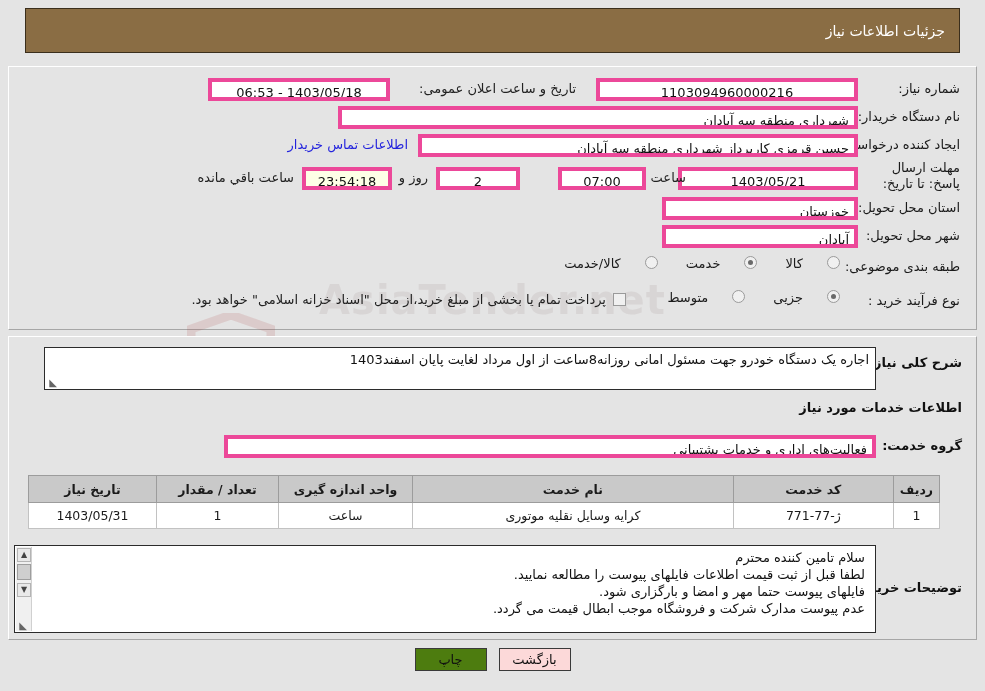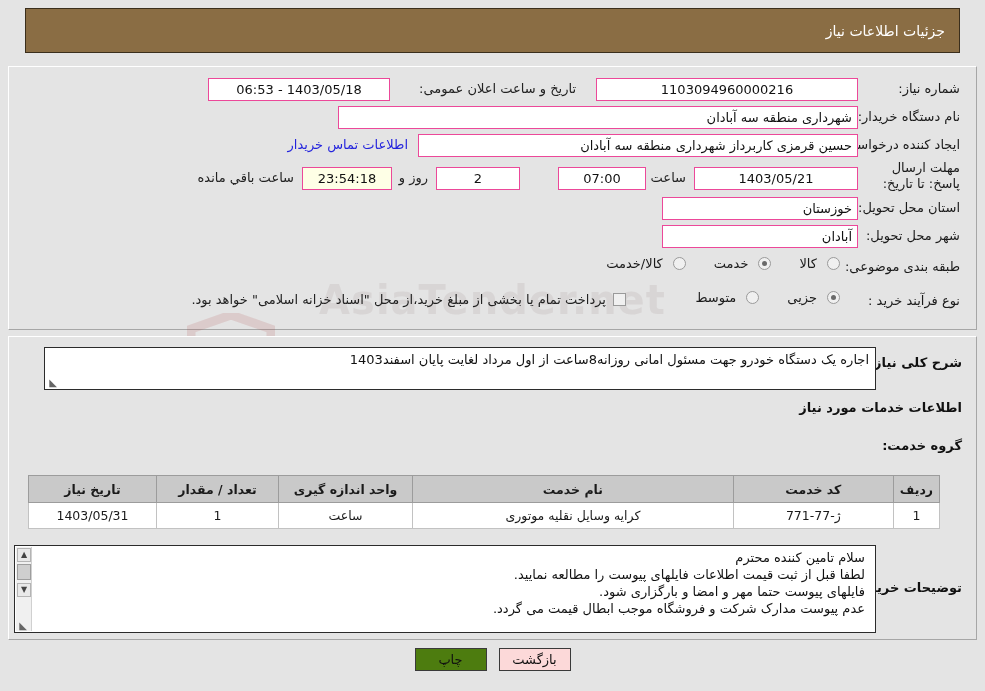--- a/index.html
+++ b/index.html
@@ -39,21 +39,21 @@
     left: 8px; right: 8px;
     background: #e4e4e4;
     border: 1px solid #a6a6a6;
     border-top-color: #ffffff;
     border-left-color: #ffffff;
   }
   .panel-top    { top: 66px;  height: 264px; }
   .panel-bottom { top: 336px; height: 304px; }
   .fld {
     background: #ffffff;
-    border: 1px solid #ec4899;
+    border: 4px solid #ec4899;
     height: 23px;
     line-height: 21px;
     padding: 0 5px;
     font-size: 13px;
     color: #111;
     overflow: hidden;
     text-overflow: clip;
     white-space: nowrap;
     margin-left: 28px;
   }
@@ -91,21 +91,21 @@
   }
   .radio.on::after {
     content: "";
     position: absolute;
     left: 3px; top: 3px;
     width: 5px; height: 5px;
     border-radius: 50%;
     background: #6a6a6a;
   }
   .radio-group { display: flex; align-items: center; gap: 2px; }
-  .radio-item { display: flex; align-items: center; gap: 6px; margin-inline-start: 22px; }
+  .radio-item { display: flex; gap: 20px; margin-inline-start: 22px; }
   .radio-item .rtxt { font-size: 13px; }
 
   .chk {
     display: inline-block;
     width: 13px; height: 13px;
     border: 1px solid #9a9a9a;
     background: #f0f0f0;
     vertical-align: middle;
   }
 
@@ -269,21 +269,21 @@
     <div class="fld center" style="position:absolute; top:11px; right:586px; width:182px;">1403/05/18 - 06:53</div>
 
     <div class="label-right" style="top:42px;">نام دستگاه خریدار:</div>
     <div class="fld right" style="position:absolute; top:39px; right:118px; width:520px;">شهرداری منطقه سه آبادان</div>
 
     <div class="label-right" style="top:70px;">ایجاد کننده درخواست:</div>
     <div class="fld right" style="position:absolute; top:67px; right:118px; width:440px;">حسین قرمزی کاربرداز شهرداری منطقه سه آبادان</div>
     <a class="link" style="position:absolute; top:70px; right:568px;">اطلاعات تماس خریدار</a>
 
     <div class="label-right" style="top:93px; width:96px;">مهلت ارسال پاسخ: تا تاریخ:</div>
-    <div class="fld center" style="position:absolute; top:100px; right:118px; width:164px;">1403/05/21</div>
+    <div class="fld center" style="position:absolute; top:100px; right:118px; width:180px;">1403/05/21</div>
     <div class="small-txt" style="position:absolute; top:103px; right:290px;">ساعت</div>
     <div class="fld center" style="position:absolute; top:100px; right:330px; width:88px;">07:00</div>
     <div class="fld center" style="position:absolute; top:100px; right:456px; width:84px;">2</div>
     <div class="small-txt" style="position:absolute; top:103px; right:548px;">روز و</div>
     <div class="fld timer" style="position:absolute; top:100px; right:584px; width:90px;">23:54:18</div>
     <div class="small-txt" style="position:absolute; top:103px; right:682px;">ساعت باقي مانده</div>
 
     <div class="label-right" style="top:133px;">استان محل تحویل:</div>
     <div class="fld right" style="position:absolute; top:130px; right:118px; width:196px;">خوزستان</div>
 
@@ -325,20 +325,21 @@
 
     <div class="b-label" style="top:18px; right:14px;">شرح کلی نیاز:</div>
     <div class="ta" style="top:10px; right:100px; width:832px; height:43px; text-align:right;">
       <span>اجاره یک دستگاه خودرو جهت مسئول امانی روزانه8ساعت از اول مرداد لغایت پایان اسفند1403</span>
       <span class="grip">◣</span>
     </div>
 
     <div class="b-head" style="top:63px; right:14px;">اطلاعات خدمات مورد نیاز</div>
 
     <div class="b-label" style="top:101px; right:14px;">گروه خدمت:</div>
+    <div class="fld right" style="position:absolute; top:98px; right:100px; width:652px;">فعالیت‌های اداری و خدمات پشتیبانی</div>
 
     <table class="tbl" style="top:138px; right:36px; width:912px;">
       <thead>
         <tr>
           <th style="width:34px;">ردیف</th>
           <th style="width:160px;">کد خدمت</th>
           <th>نام خدمت</th>
           <th style="width:134px;">واحد اندازه گیری</th>
           <th style="width:122px;">تعداد / مقدار</th>
           <th style="width:128px;">تاریخ نیاز</th>

